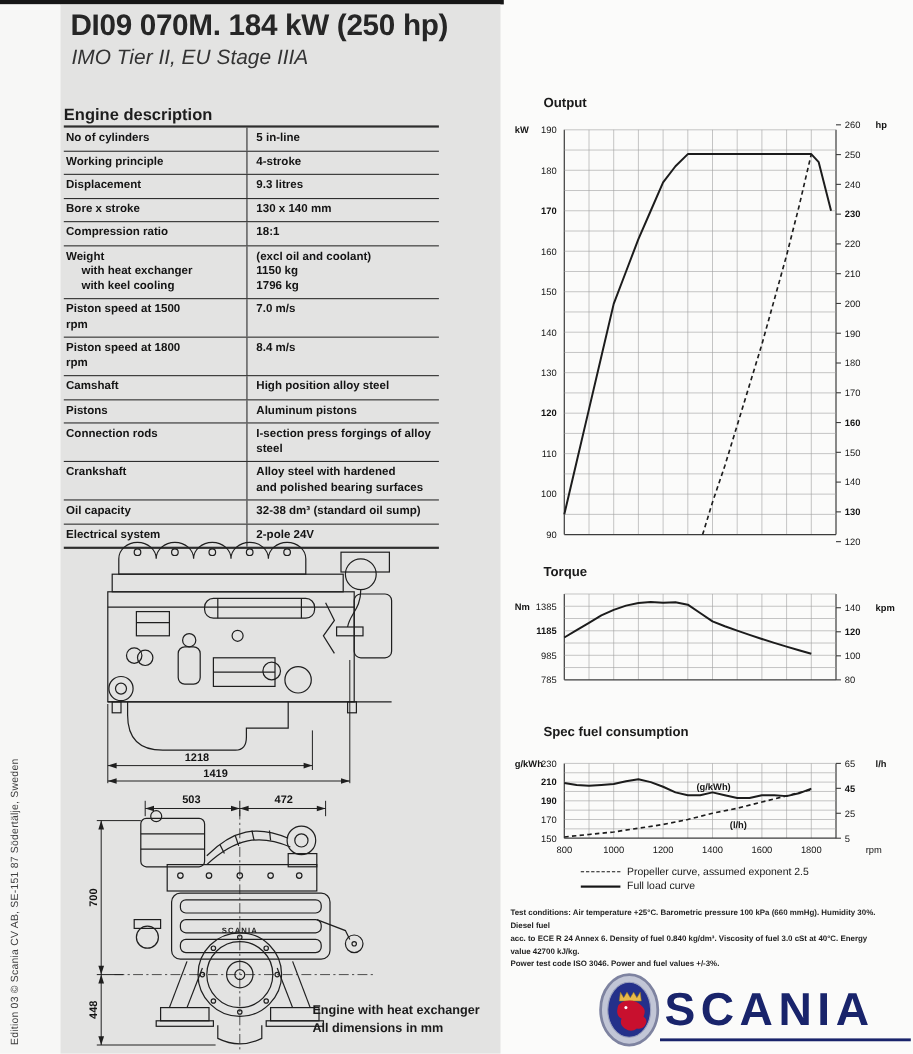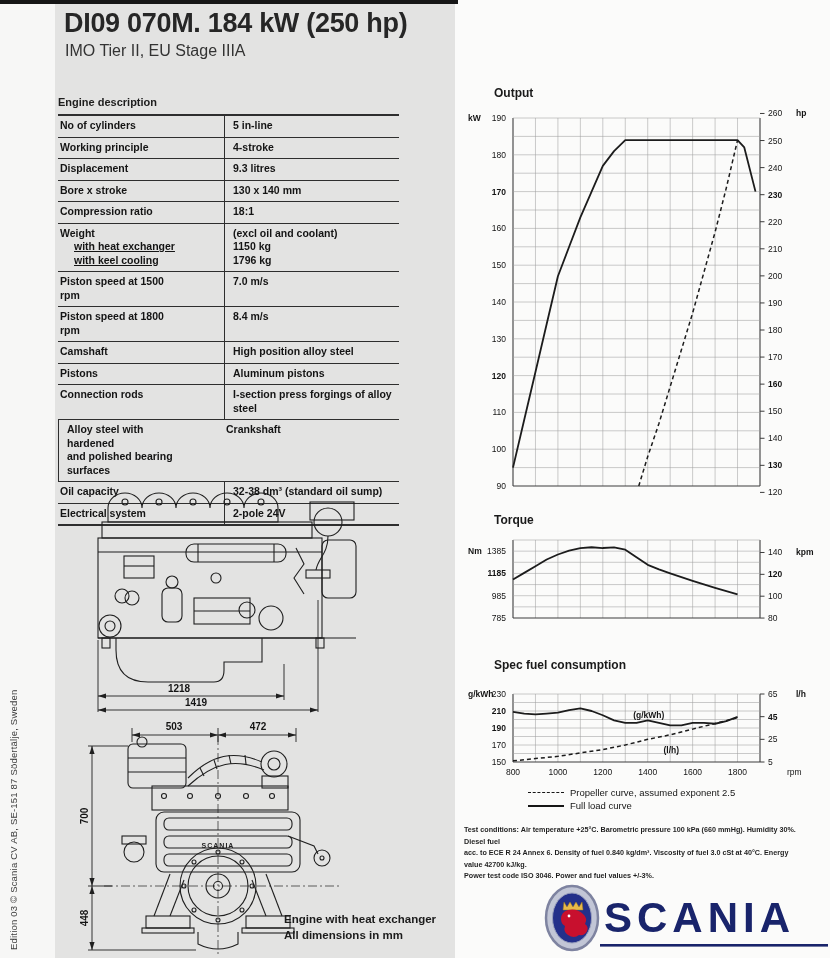--- a/index.html
+++ b/index.html
@@ -3,28 +3,28 @@
 <meta charset="utf-8">
 <style>
   * { margin:0; padding:0; box-sizing:border-box; }
   body { background:#ffffff; font-family:"Liberation Sans", sans-serif; }
   .page { position:relative; width:830px; height:958px; background:#fbfbfa; overflow:hidden; margin:0 auto;padding-left:38px; }
   .topbar { position:absolute; left:0; top:0; width:458px; height:4px; background:#161616; }
   .left-strip { position:absolute; left:0; top:4px; width:55px; height:954px; background:#f7f7f6; }
   .panel { position:absolute; left:55px; top:4px; width:400px; height:954px; background:#e3e3e2; }
   .edition { position:absolute; left:8px; top:950px; transform:rotate(-90deg); transform-origin:0 0; font-size:9.5px; color:#3d3d3d; white-space:nowrap; letter-spacing:0.2px; }
   .title { position:absolute; left:64px; top:8px; font-size:27px; font-weight:bold; color:#262626; letter-spacing:-0.3px; }
-  .subtitle { position:absolute; left:65px; top:42px; font-size:16px; color:#333; }
-  .tbl-head { position:absolute; left:58px; top:96px; font-size:11px; font-weight:bold; color:#1d1d1d; }
+  .subtitle { position:absolute; left:65px; top:42px; font-size:19px; color:#333;font-style:italic; }
+  .tbl-head { position:absolute; left:58px; top:96px; font-size:15px; font-weight:bold; color:#1d1d1d; }
   .spec-table { position:absolute; left:58px; top:114px; width:341px; border-top:2px solid #2e2e2e; border-bottom:2px solid #2e2e2e; }
   .t-row { display:grid; grid-template-columns:134px 1fr; border-bottom:1.5px solid #2e2e2e;gap:32px; }
   .t-row:last-child { border-bottom:none; }
   .t-cell { padding:3px 6px 4px 2px; font-size:10.5px; font-weight:600; color:#141414; line-height:13.5px; }
   .t-val { border-left:1.5px solid #2e2e2e; padding-left:8px; }
-  .t-line.indent { padding-left:14px;text-decoration:underline; }
+  .t-line.indent { padding-left:14px; }
   .chart-title { position:absolute; font-size:12px; font-weight:bold; color:#1a1a1a;margin-left:28px; }
   svg { position:absolute; overflow:visible; }
   svg text { font-family:"Liberation Sans", sans-serif; }
   .legend { position:absolute; left:528px; top:786px; font-size:9.5px; color:#161616; }
   .legend-row { display:flex; align-items:center; height:13px; }
   .legend-swatch { width:36px; margin-right:6px; border-top:0; }
   .sw-dash { border-top:1.6px dashed #161616; }
   .sw-solid { border-top:2px solid #161616; }
   .footnote { position:absolute; left:464px; top:824px; width:332px; font-size:7.2px; font-weight:600; color:#1f1f1f; line-height:1.6; }
   .caption { position:absolute; left:284px; top:912px; font-size:11.5px; font-weight:600; color:#1b1b1b; line-height:1.35; }
@@ -132,26 +132,26 @@
       </div>
       <div class="t-row">
         <div class="t-cell t-lbl">
           <div class="t-line">Connection rods</div>
         </div>
         <div class="t-cell t-val">
           <div class="t-line">I-section press forgings of alloy steel</div>
         </div>
       </div>
       <div class="t-row">
+        <div class="t-cell t-lbl">
+          <div class="t-line">Crankshaft</div>
+        </div>
         <div class="t-cell t-val">
           <div class="t-line">Alloy steel with hardened</div>
           <div class="t-line">and polished bearing surfaces</div>
-        </div>
-        <div class="t-cell t-lbl">
-          <div class="t-line">Crankshaft</div>
         </div>
       </div>
       <div class="t-row">
         <div class="t-cell t-lbl">
           <div class="t-line">Oil capacity</div>
         </div>
         <div class="t-cell t-val">
           <div class="t-line">32-38 dm³ (standard oil sump)</div>
         </div>
       </div>

